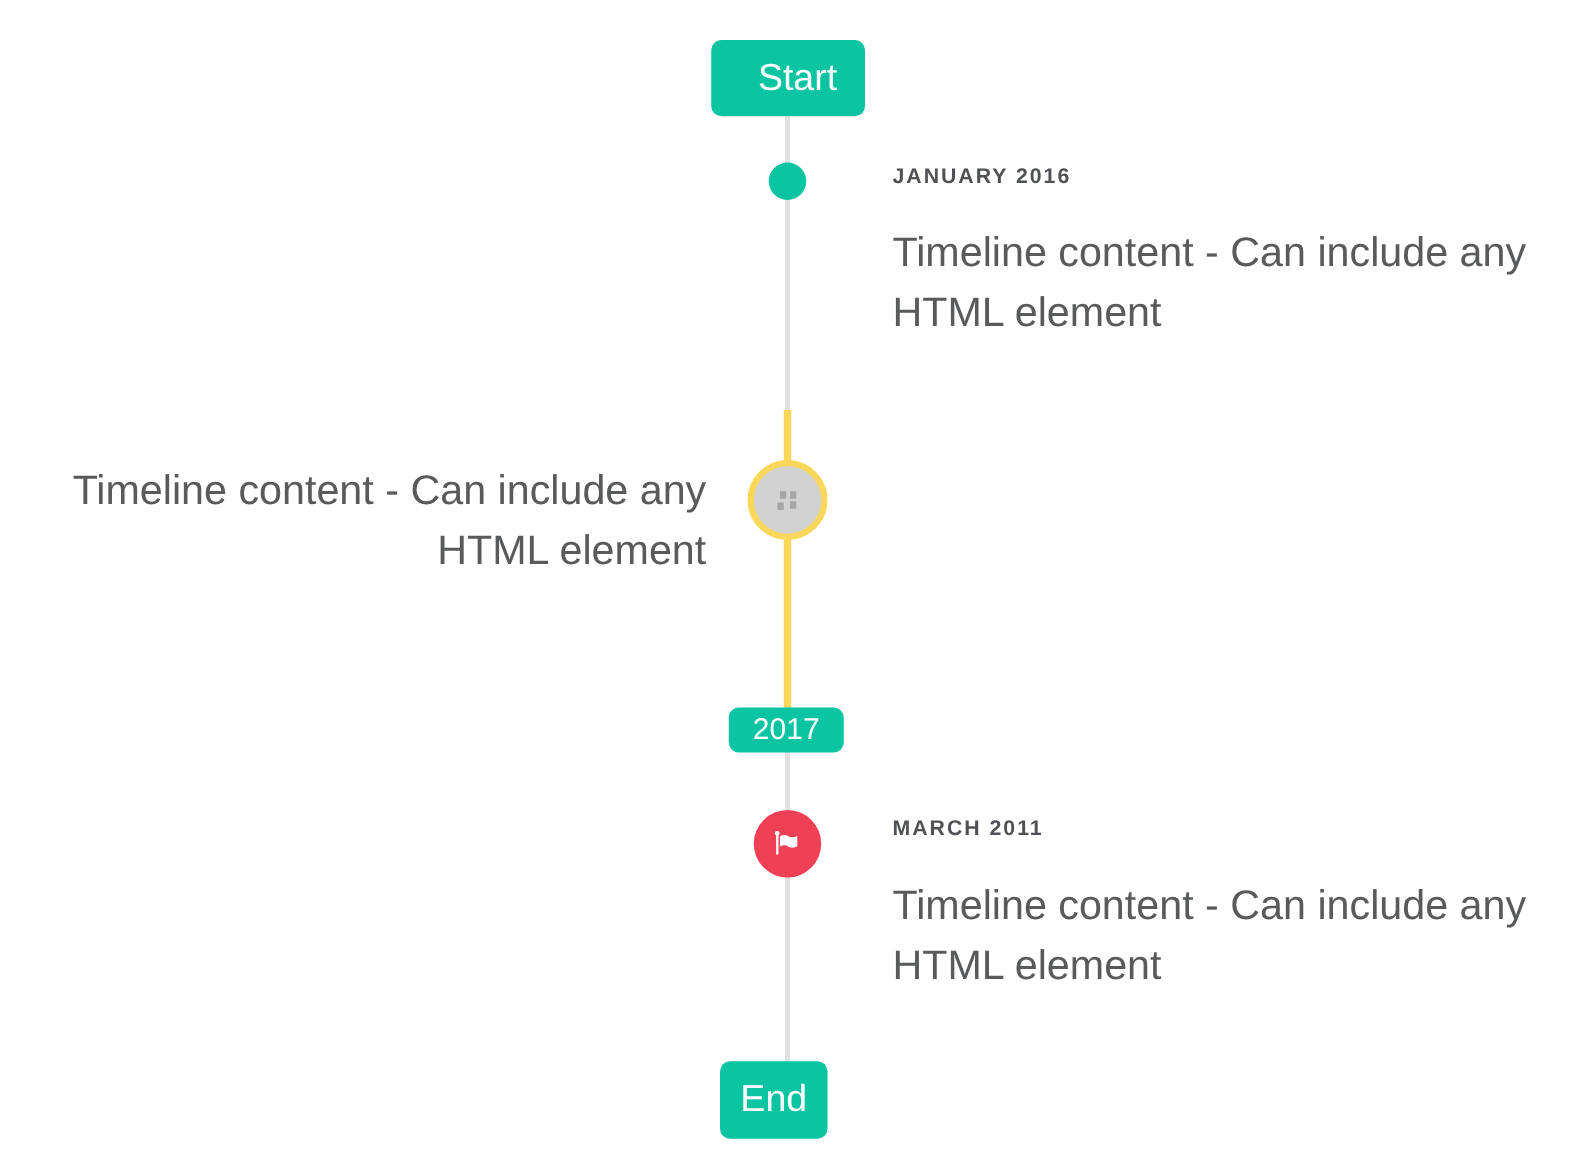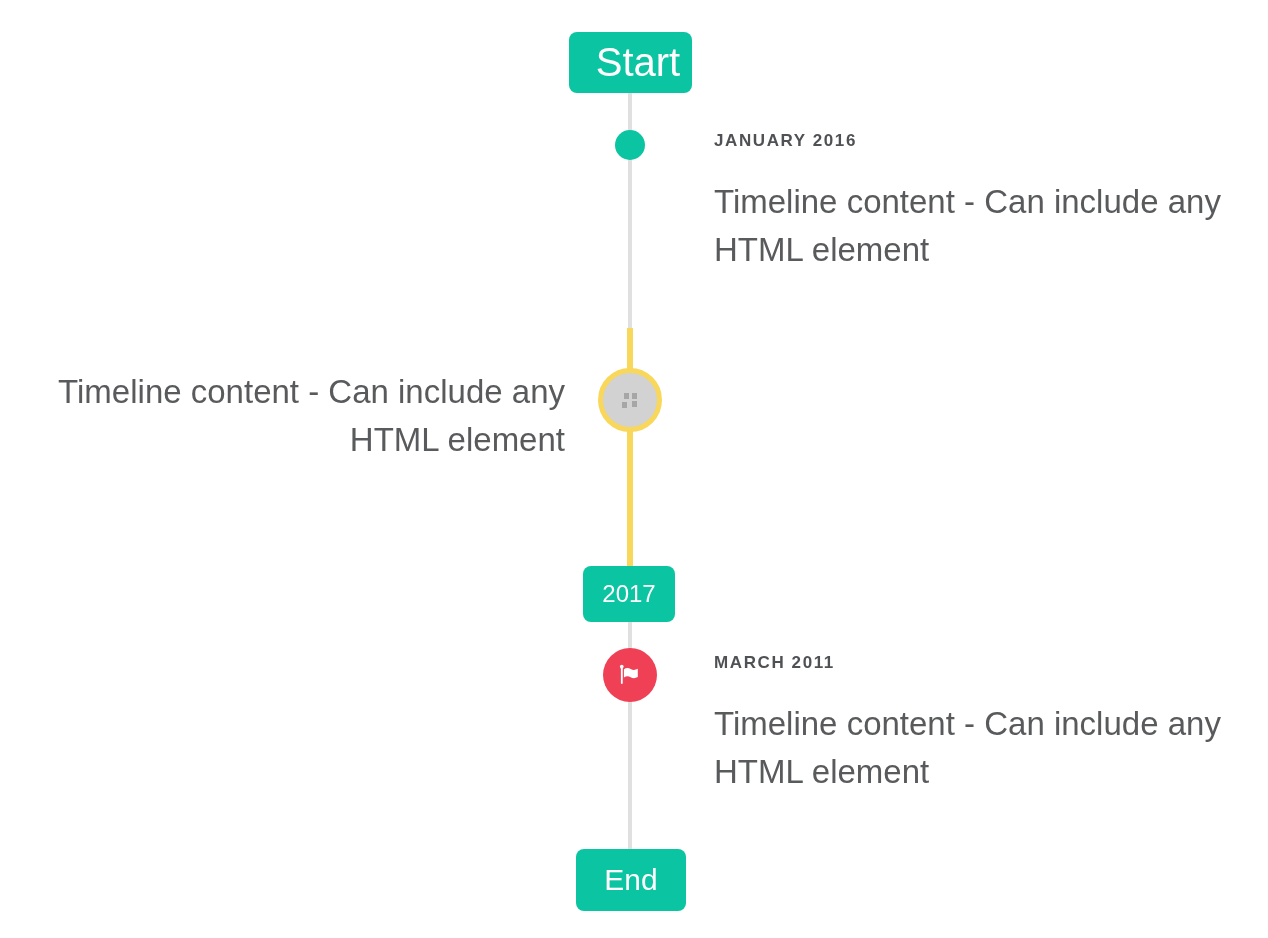--- a/index.html
+++ b/index.html
@@ -30,23 +30,23 @@
 
   
   .badge {
     position: absolute;
     background: #0bc4a2;
     color: #ffffff;
     border-radius: 8px;
     display: flex; align-items: center; justify-content: center;
     z-index: 5;
   }
-  .badge-start { left: 569px; top: 32px; width: 123px; height: 61px; font-size: 40px; padding-left: 15px; }
-  .badge-year  { left: 583px; top: 566px; width: 92px; height: 56px; font-size: 24px; }
-  .badge-end   { left: 576px; top: 849px; width: 110px; height: 62px; font-size: 30px; }
+  .badge-start { left: 569px; top: 32px; width: 123px; height: 61px; font-size: 30px; padding-left: 15px; }
+  .badge-year  { left: 583px; top: 566px; width: 92px; height: 36px; font-size: 24px; }
+  .badge-end   { left: 576px; top: 849px; width: 86px; height: 62px; font-size: 30px; }
 
   
   .marker-dot {
     position: absolute;
     left: 615px; top: 130px;
     width: 30px; height: 30px;
     border-radius: 50%;
     background: #0bc4a2;
     z-index: 4;
   }

